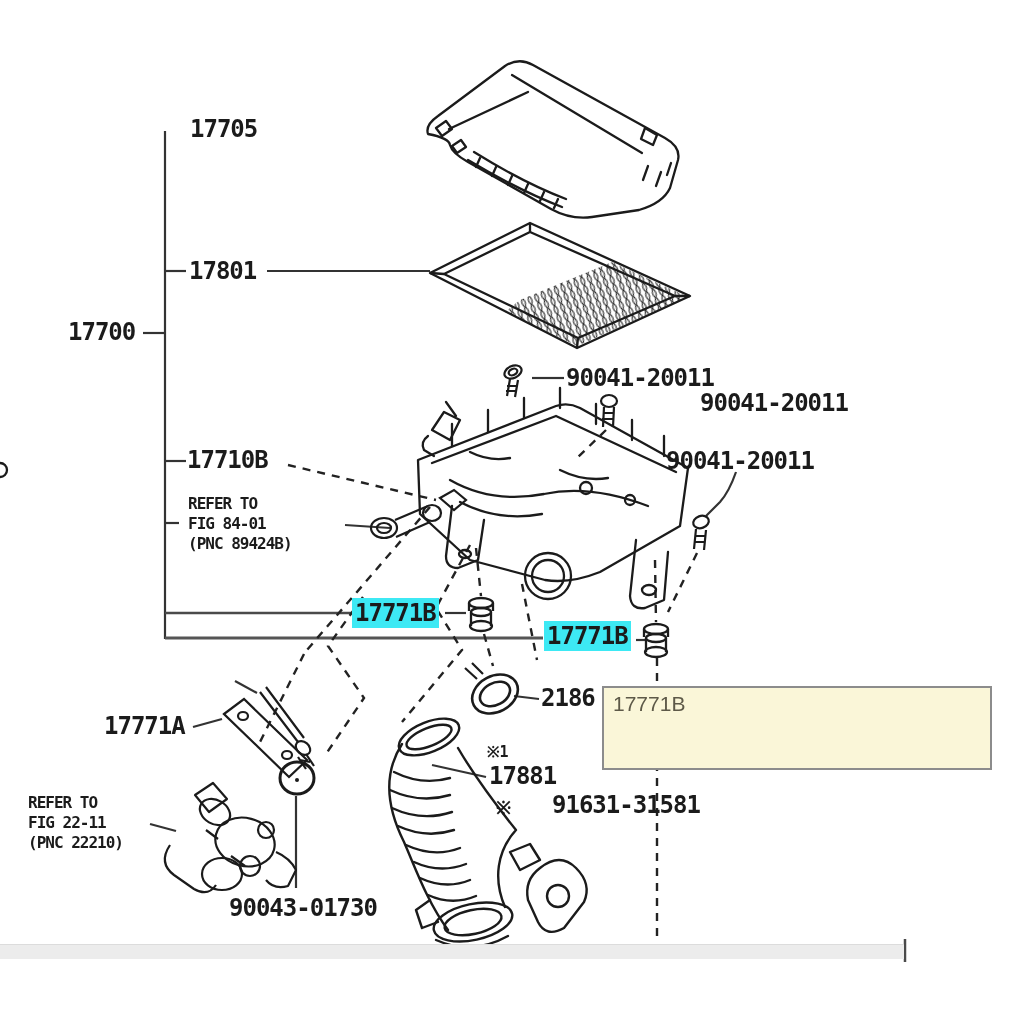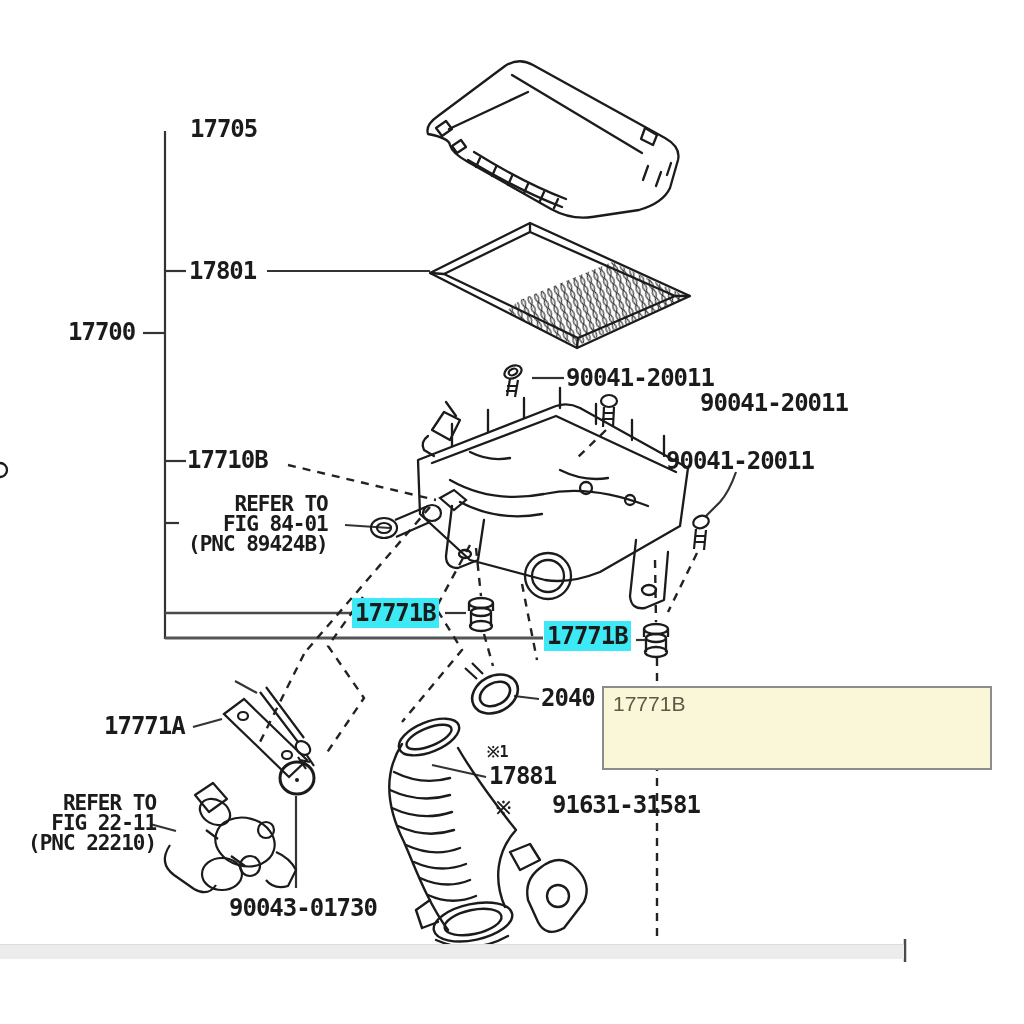--- a/index.html
+++ b/index.html
@@ -6,22 +6,22 @@
     --highlight:#3DE9F4; --tooltip-bg:#FAF6D8; --tooltip-border:#8C8C8C;
     --tooltip-title:#5D5948; --tooltip-desc:#4E4B42; --ink:#1B1B1B;
   }
   html,body{margin:0;padding:0;}
   body{width:1024px;height:1024px;background:#ffffff;overflow:hidden;
        font-family:"DejaVu Sans Mono",monospace;position:relative;}
   .stage{position:absolute;inset:0;width:1024px;height:856px;}
   svg.art{position:absolute;left:0;top:0;z-index:1;}
   .plabel{position:absolute;z-index:2;font-weight:700;font-size:24px;line-height:1;
           letter-spacing:-1px;color:var(--ink);white-space:nowrap;}
-  .note{position:absolute;z-index:2;font-weight:700;font-size:21px;line-height:20px;
-        letter-spacing:-1px;color:var(--ink);white-space:nowrap;text-align:right;}
+  .note{position:absolute;z-index:2;font-weight:700;font-size:16px;line-height:20px;
+        letter-spacing:-1px;color:var(--ink);white-space:nowrap;}
   .mark{position:absolute;z-index:2;font-weight:700;color:var(--ink);}
   .hl{background:var(--highlight);padding:1px 3px;}
   .tooltip{position:absolute;left:602px;top:686px;width:368px;height:72px;z-index:3;
            background:var(--tooltip-bg);border:2px solid var(--tooltip-border);
            padding:4px 9px;display:flex;flex-direction:column;justify-content:space-between;
            font-family:"Liberation Sans",sans-serif;}
   .tooltip .t1{font-size:21px;color:var(--tooltip-title);}
   .tooltip .t2{font-size:19px;color:var(--tooltip-desc);white-space:nowrap;letter-spacing:0;}
   .hbar{position:absolute;left:0;top:944px;width:904px;height:14px;z-index:2;
         background:#ececec;border-top:1px solid #dcdcdc;}
@@ -224,21 +224,21 @@
 
 <div class="plabel" style="left:104px;top:714px">17771A</div>
 
 <div class="note" style="left:28px;top:793px">
   <div>REFER TO</div>
   <div>FIG 22-11</div>
   <div>(PNC 22210)</div>
 </div>
 
 <div class="plabel" style="left:229px;top:896px">90043-01730</div>
-<div class="plabel" style="left:541px;top:686px">2040</div>
+<div class="plabel" style="left:541px;top:686px">2186</div>
 <div class="plabel" style="left:489px;top:764px">17881</div>
 <div class="plabel" style="left:552px;top:793px">91631-31581</div>
 
 <div class="mark" style="left:487px;top:741px;font-size:15px">※1</div>
 <div class="mark" style="left:496px;top:795px;font-size:18px">※</div>
 
 <div class="tooltip">
   <div class="t1">17771B</div>
 </div>
 

